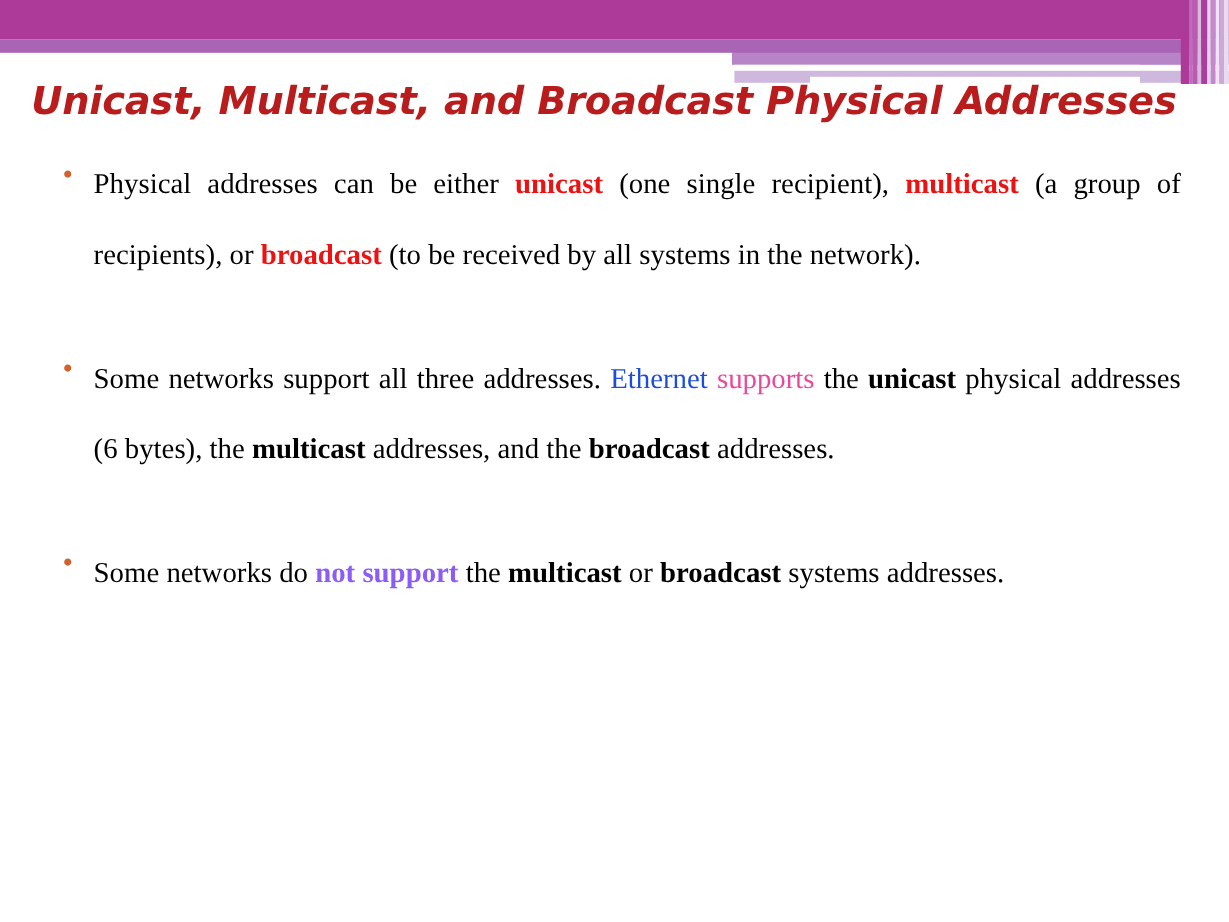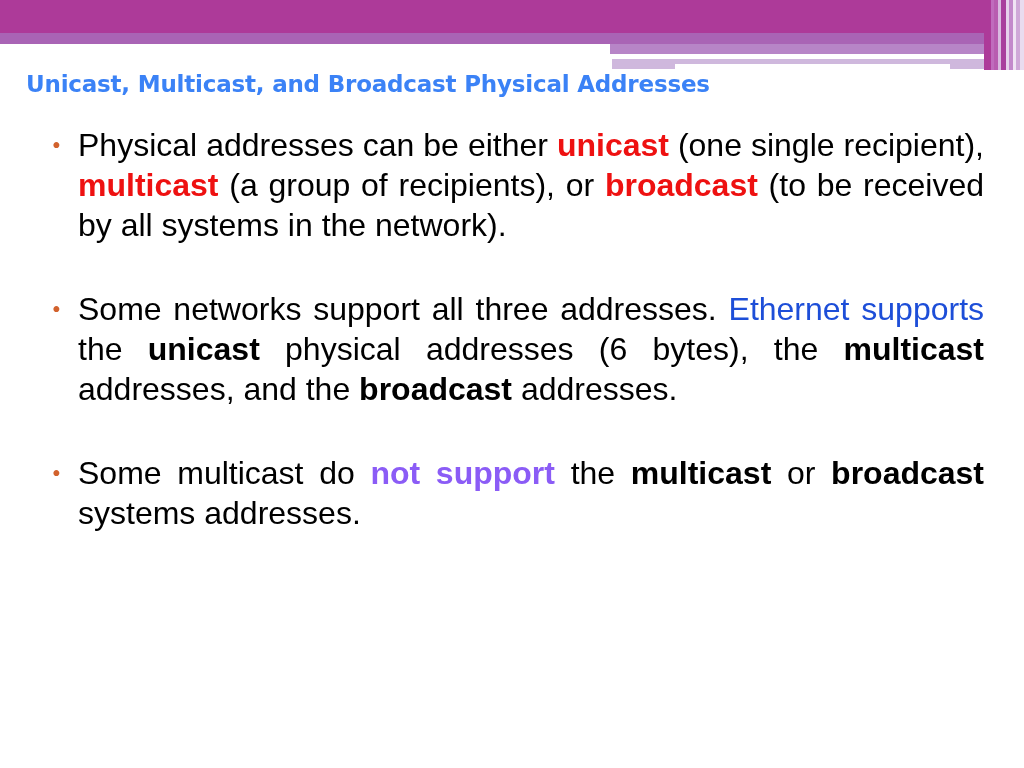--- a/index.html
+++ b/index.html
@@ -123,25 +123,26 @@
     display: block;
   }
 
   
   .slide-title {
     position: absolute;
     left: 26px;
     top: 64px;
     width: 980px;
     font-family: "DejaVu Sans", sans-serif;
+    font-style: italic;
     font-weight: bold;
-    font-size: 23px;
+    font-size: 32px;
     line-height: 40px;
     letter-spacing: -0.2px;
-    color: #3b82f6;
+    color: #b91c1c;
     white-space: nowrap;
   }
 
   
   .body-area {
     position: absolute;
     left: 52px;
     top: 125px;
     width: 932px;
   }
@@ -157,34 +158,34 @@
     flex: 0 0 auto;
     width: 26px;
     font-size: 25px;
     line-height: 41px;
     color: #d2622d;
     text-align: left;
     user-select: none;
   }
   .bullet-text {
     flex: 1 1 auto;
-    font-family: Liberation Sans, sans-serif;
-    font-size: 32px;
-    line-height: 40px;
+    font-family: Liberation Serif, serif;
+    font-size: 24px;
+    line-height: 59px;
     color: #000000;
     text-align: justify;
     text-justify: inter-word;
   }
   
   .bullet-text > span.run { white-space: normal; }
 
   .b-red   { color: #ee1111; font-weight: bold; }
   .t-red   { color: #1d4ed8; font-weight: normal; }
   .b-blue  { color: #8b5cf6; font-weight: bold; }
-  .t-blue  { color: #1d4ed8; font-weight: normal; }
+  .t-blue  { color: #ec4899; font-weight: normal; }
   .b-black { color: #000000; font-weight: bold; }
 </style>
 </head>
 <body>
 
 <div class="slide">
 
   <div class="header-deco">
     <div class="band-magenta"></div>
     <div class="band-purple"></div>
@@ -214,17 +215,17 @@
       <div class="bullet-row">
         <div class="bullet-marker">•</div>
         <div class="bullet-text"><span class="run ">Physical addresses can be either </span><span class="run b-red">unicast</span><span class="run "> (one single recipient), </span><span class="run b-red">multicast</span><span class="run "> (a group of recipients), or </span><span class="run b-red">broadcast</span><span class="run "> (to be received by all systems in the network).</span></div>
       </div>
       <div class="bullet-row">
         <div class="bullet-marker">•</div>
         <div class="bullet-text"><span class="run ">Some networks support all three addresses. </span><span class="run t-red">Ethernet</span><span class="run "> </span><span class="run t-blue">supports</span><span class="run "> the </span><span class="run b-black">unicast</span><span class="run "> physical addresses (6 bytes), the </span><span class="run b-black">multicast</span><span class="run "> addresses, and the </span><span class="run b-black">broadcast</span><span class="run "> addresses.</span></div>
       </div>
       <div class="bullet-row">
         <div class="bullet-marker">•</div>
-        <div class="bullet-text"><span class="run ">Some multicast do </span><span class="run b-blue">not support</span><span class="run "> the </span><span class="run b-black">multicast</span><span class="run "> or </span><span class="run b-black">broadcast</span><span class="run "> systems addresses.</span></div>
+        <div class="bullet-text"><span class="run ">Some networks do </span><span class="run b-blue">not support</span><span class="run "> the </span><span class="run b-black">multicast</span><span class="run "> or </span><span class="run b-black">broadcast</span><span class="run "> systems addresses.</span></div>
       </div>
     </div>
 
 </div>
 
 </body></html>

